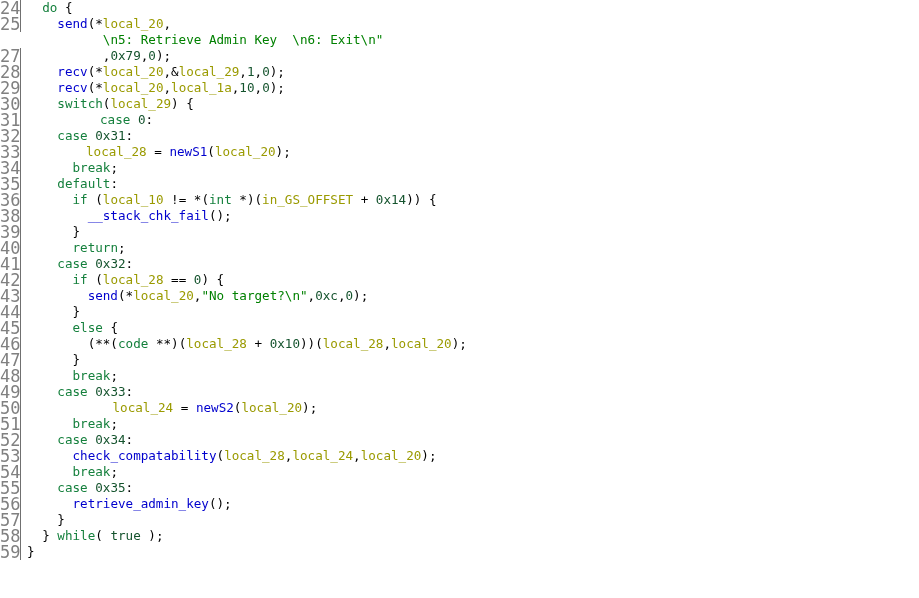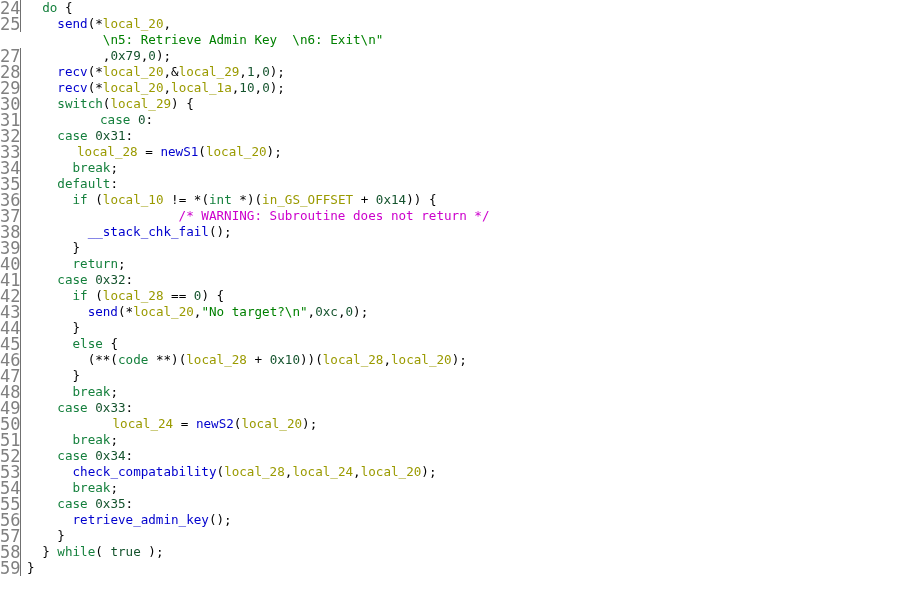--- a/index.html
+++ b/index.html
@@ -76,25 +76,24 @@
 <div id="decompiler-view">
     <div class="row"><span class="lineno">24</span><span class="rule"></span><span class="code" style="left: 42.16px;"><span class="tok-kw">do</span><span class="tok-punct"> {</span></span></div>
     <div class="row"><span class="lineno">25</span><span class="rule"></span><span class="code" style="left: 57.32px;"><span class="tok-fn">send</span><span class="tok-punct">(*</span><span class="tok-var">local_20</span><span class="tok-punct">,</span></span></div>
     <div class="row"><span class="lineno"></span><span class="rule hidden"></span><span class="code" style="left: 102.8px;"><span class="tok-str">\n5: Retrieve Admin Key  \n6: Exit\n"</span></span></div>
     <div class="row"><span class="lineno">27</span><span class="rule"></span><span class="code" style="left: 102.8px;"><span class="tok-punct">,</span><span class="tok-const">0x79</span><span class="tok-punct">,</span><span class="tok-const">0</span><span class="tok-punct">);</span></span></div>
     <div class="row"><span class="lineno">28</span><span class="rule"></span><span class="code" style="left: 57.32px;"><span class="tok-fn">recv</span><span class="tok-punct">(*</span><span class="tok-var">local_20</span><span class="tok-punct">,&amp;</span><span class="tok-var">local_29</span><span class="tok-punct">,</span><span class="tok-const">1</span><span class="tok-punct">,</span><span class="tok-const">0</span><span class="tok-punct">);</span></span></div>
     <div class="row"><span class="lineno">29</span><span class="rule"></span><span class="code" style="left: 57.32px;"><span class="tok-fn">recv</span><span class="tok-punct">(*</span><span class="tok-var">local_20</span><span class="tok-punct">,</span><span class="tok-var">local_1a</span><span class="tok-punct">,</span><span class="tok-const">10</span><span class="tok-punct">,</span><span class="tok-const">0</span><span class="tok-punct">);</span></span></div>
     <div class="row"><span class="lineno">30</span><span class="rule"></span><span class="code" style="left: 57.32px;"><span class="tok-kw">switch</span><span class="tok-punct">(</span><span class="tok-var">local_29</span><span class="tok-punct">) {</span></span></div>
     <div class="row"><span class="lineno">31</span><span class="rule"></span><span class="code" style="left: 56px; margin-left: 44px;"><span class="tok-kw">case</span><span class="tok-punct"> </span><span class="tok-const">0</span><span class="tok-punct">:</span></span></div>
     <div class="row"><span class="lineno">32</span><span class="rule"></span><span class="code" style="left: 57.32px;"><span class="tok-kw">case</span><span class="tok-punct"> </span><span class="tok-const">0x31</span><span class="tok-punct">:</span></span></div>
-    <div class="row"><span class="lineno">33</span><span class="rule"></span><span class="code" style="left: 77px; text-align: right;"><span class="tok-var">local_28</span><span class="tok-punct"> = </span><span class="tok-fn">newS1</span><span class="tok-punct">(</span><span class="tok-var">local_20</span><span class="tok-punct">);</span></span></div>
+    <div class="row"><span class="lineno">33</span><span class="rule"></span><span class="code" style="left: 86px; text-align: right;"><span class="tok-var">local_28</span><span class="tok-punct"> = </span><span class="tok-fn">newS1</span><span class="tok-punct">(</span><span class="tok-var">local_20</span><span class="tok-punct">);</span></span></div>
     <div class="row"><span class="lineno">34</span><span class="rule"></span><span class="code" style="left: 72.48px;"><span class="tok-kw">break</span><span class="tok-punct">;</span></span></div>
     <div class="row"><span class="lineno">35</span><span class="rule"></span><span class="code" style="left: 57.32px;"><span class="tok-kw">default</span><span class="tok-punct">:</span></span></div>
     <div class="row"><span class="lineno">36</span><span class="rule"></span><span class="code" style="left: 72.48px;"><span class="tok-kw">if</span><span class="tok-punct"> (</span><span class="tok-var">local_10</span><span class="tok-punct"> != *(</span><span class="tok-kw">int</span><span class="tok-punct"> *)(</span><span class="tok-var">in_GS_OFFSET</span><span class="tok-punct"> + </span><span class="tok-const">0x14</span><span class="tok-punct">)) {</span></span></div>
-    <div class="row"><span class="lineno">37</span><span class="rule"></span><span class="code" style="left: 178.6px;"><span class="tok-warn">/* WARNING: Subroutine does not return */</span></span></div>
     <div class="row"><span class="lineno">38</span><span class="rule"></span><span class="code" style="left: 87.64px;"><span class="tok-fn">__stack_chk_fail</span><span class="tok-punct">();</span></span></div>
     <div class="row"><span class="lineno">39</span><span class="rule"></span><span class="code" style="left: 72.48px;"><span class="tok-punct">}</span></span></div>
     <div class="row"><span class="lineno">40</span><span class="rule"></span><span class="code" style="left: 72.48px;"><span class="tok-kw">return</span><span class="tok-punct">;</span></span></div>
     <div class="row"><span class="lineno">41</span><span class="rule"></span><span class="code" style="left: 57.32px;"><span class="tok-kw">case</span><span class="tok-punct"> </span><span class="tok-const">0x32</span><span class="tok-punct">:</span></span></div>
     <div class="row"><span class="lineno">42</span><span class="rule"></span><span class="code" style="left: 72.48px;"><span class="tok-kw">if</span><span class="tok-punct"> (</span><span class="tok-var">local_28</span><span class="tok-punct"> == </span><span class="tok-const">0</span><span class="tok-punct">) {</span></span></div>
     <div class="row"><span class="lineno">43</span><span class="rule"></span><span class="code" style="left: 87.64px;"><span class="tok-fn">send</span><span class="tok-punct">(*</span><span class="tok-var">local_20</span><span class="tok-punct">,</span><span class="tok-str">"No target?\n"</span><span class="tok-punct">,</span><span class="tok-const">0xc</span><span class="tok-punct">,</span><span class="tok-const">0</span><span class="tok-punct">);</span></span></div>
     <div class="row"><span class="lineno">44</span><span class="rule"></span><span class="code" style="left: 72.48px;"><span class="tok-punct">}</span></span></div>
     <div class="row"><span class="lineno">45</span><span class="rule"></span><span class="code" style="left: 72.48px;"><span class="tok-kw">else</span><span class="tok-punct"> {</span></span></div>
     <div class="row"><span class="lineno">46</span><span class="rule"></span><span class="code" style="left: 87.64px;"><span class="tok-punct">(**(</span><span class="tok-kw">code</span><span class="tok-punct"> **)(</span><span class="tok-var">local_28</span><span class="tok-punct"> + </span><span class="tok-const">0x10</span><span class="tok-punct">))(</span><span class="tok-var">local_28</span><span class="tok-punct">,</span><span class="tok-var">local_20</span><span class="tok-punct">);</span></span></div>
     <div class="row"><span class="lineno">47</span><span class="rule"></span><span class="code" style="left: 72.48px;"><span class="tok-punct">}</span></span></div>

